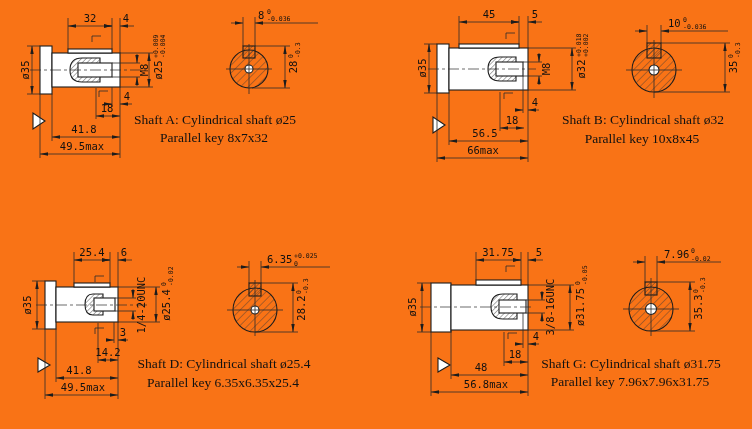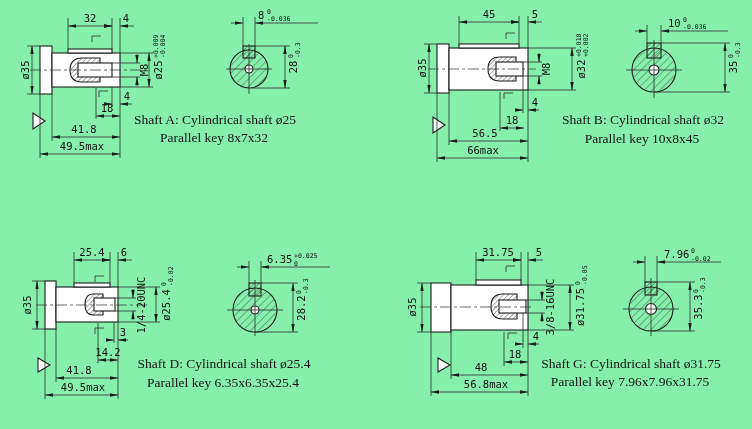--- a/index.html
+++ b/index.html
@@ -1,16 +1,16 @@
 <!DOCTYPE html>
 <html><head>
 <meta charset="utf-8">
 <style>
   html,body{margin:0;padding:0;background:#fff;}
-  #sheet{width:752px;height:429px;display:grid;grid-template-columns:376px 376px;grid-template-rows:215px 214px;background:#86efac;overflow:hidden;}
+  #sheet{width:752px;height:429px;display:grid;grid-template-columns:376px 376px;grid-template-rows:215px 214px;background:#f97316;overflow:hidden;}
   svg{display:block;}
   .thin{stroke:#2b2b2b;stroke-width:0.8;fill:none;}
   .cl{stroke:#2b2b2b;stroke-width:0.7;stroke-dasharray:11 3 3 3;fill:none;}
   .shape{fill:#fff;stroke:#1c1c1c;stroke-width:1.1;}
   .hatched{stroke:#1c1c1c;stroke-width:1.1;}
   text{fill:#111;}
   .dim{font:10.5px "DejaVu Sans Mono", monospace;}
   .tol{font:6.5px "DejaVu Sans Mono", monospace;}
   .cap{font:13.5px "Liberation Serif", serif;}
 </style>

